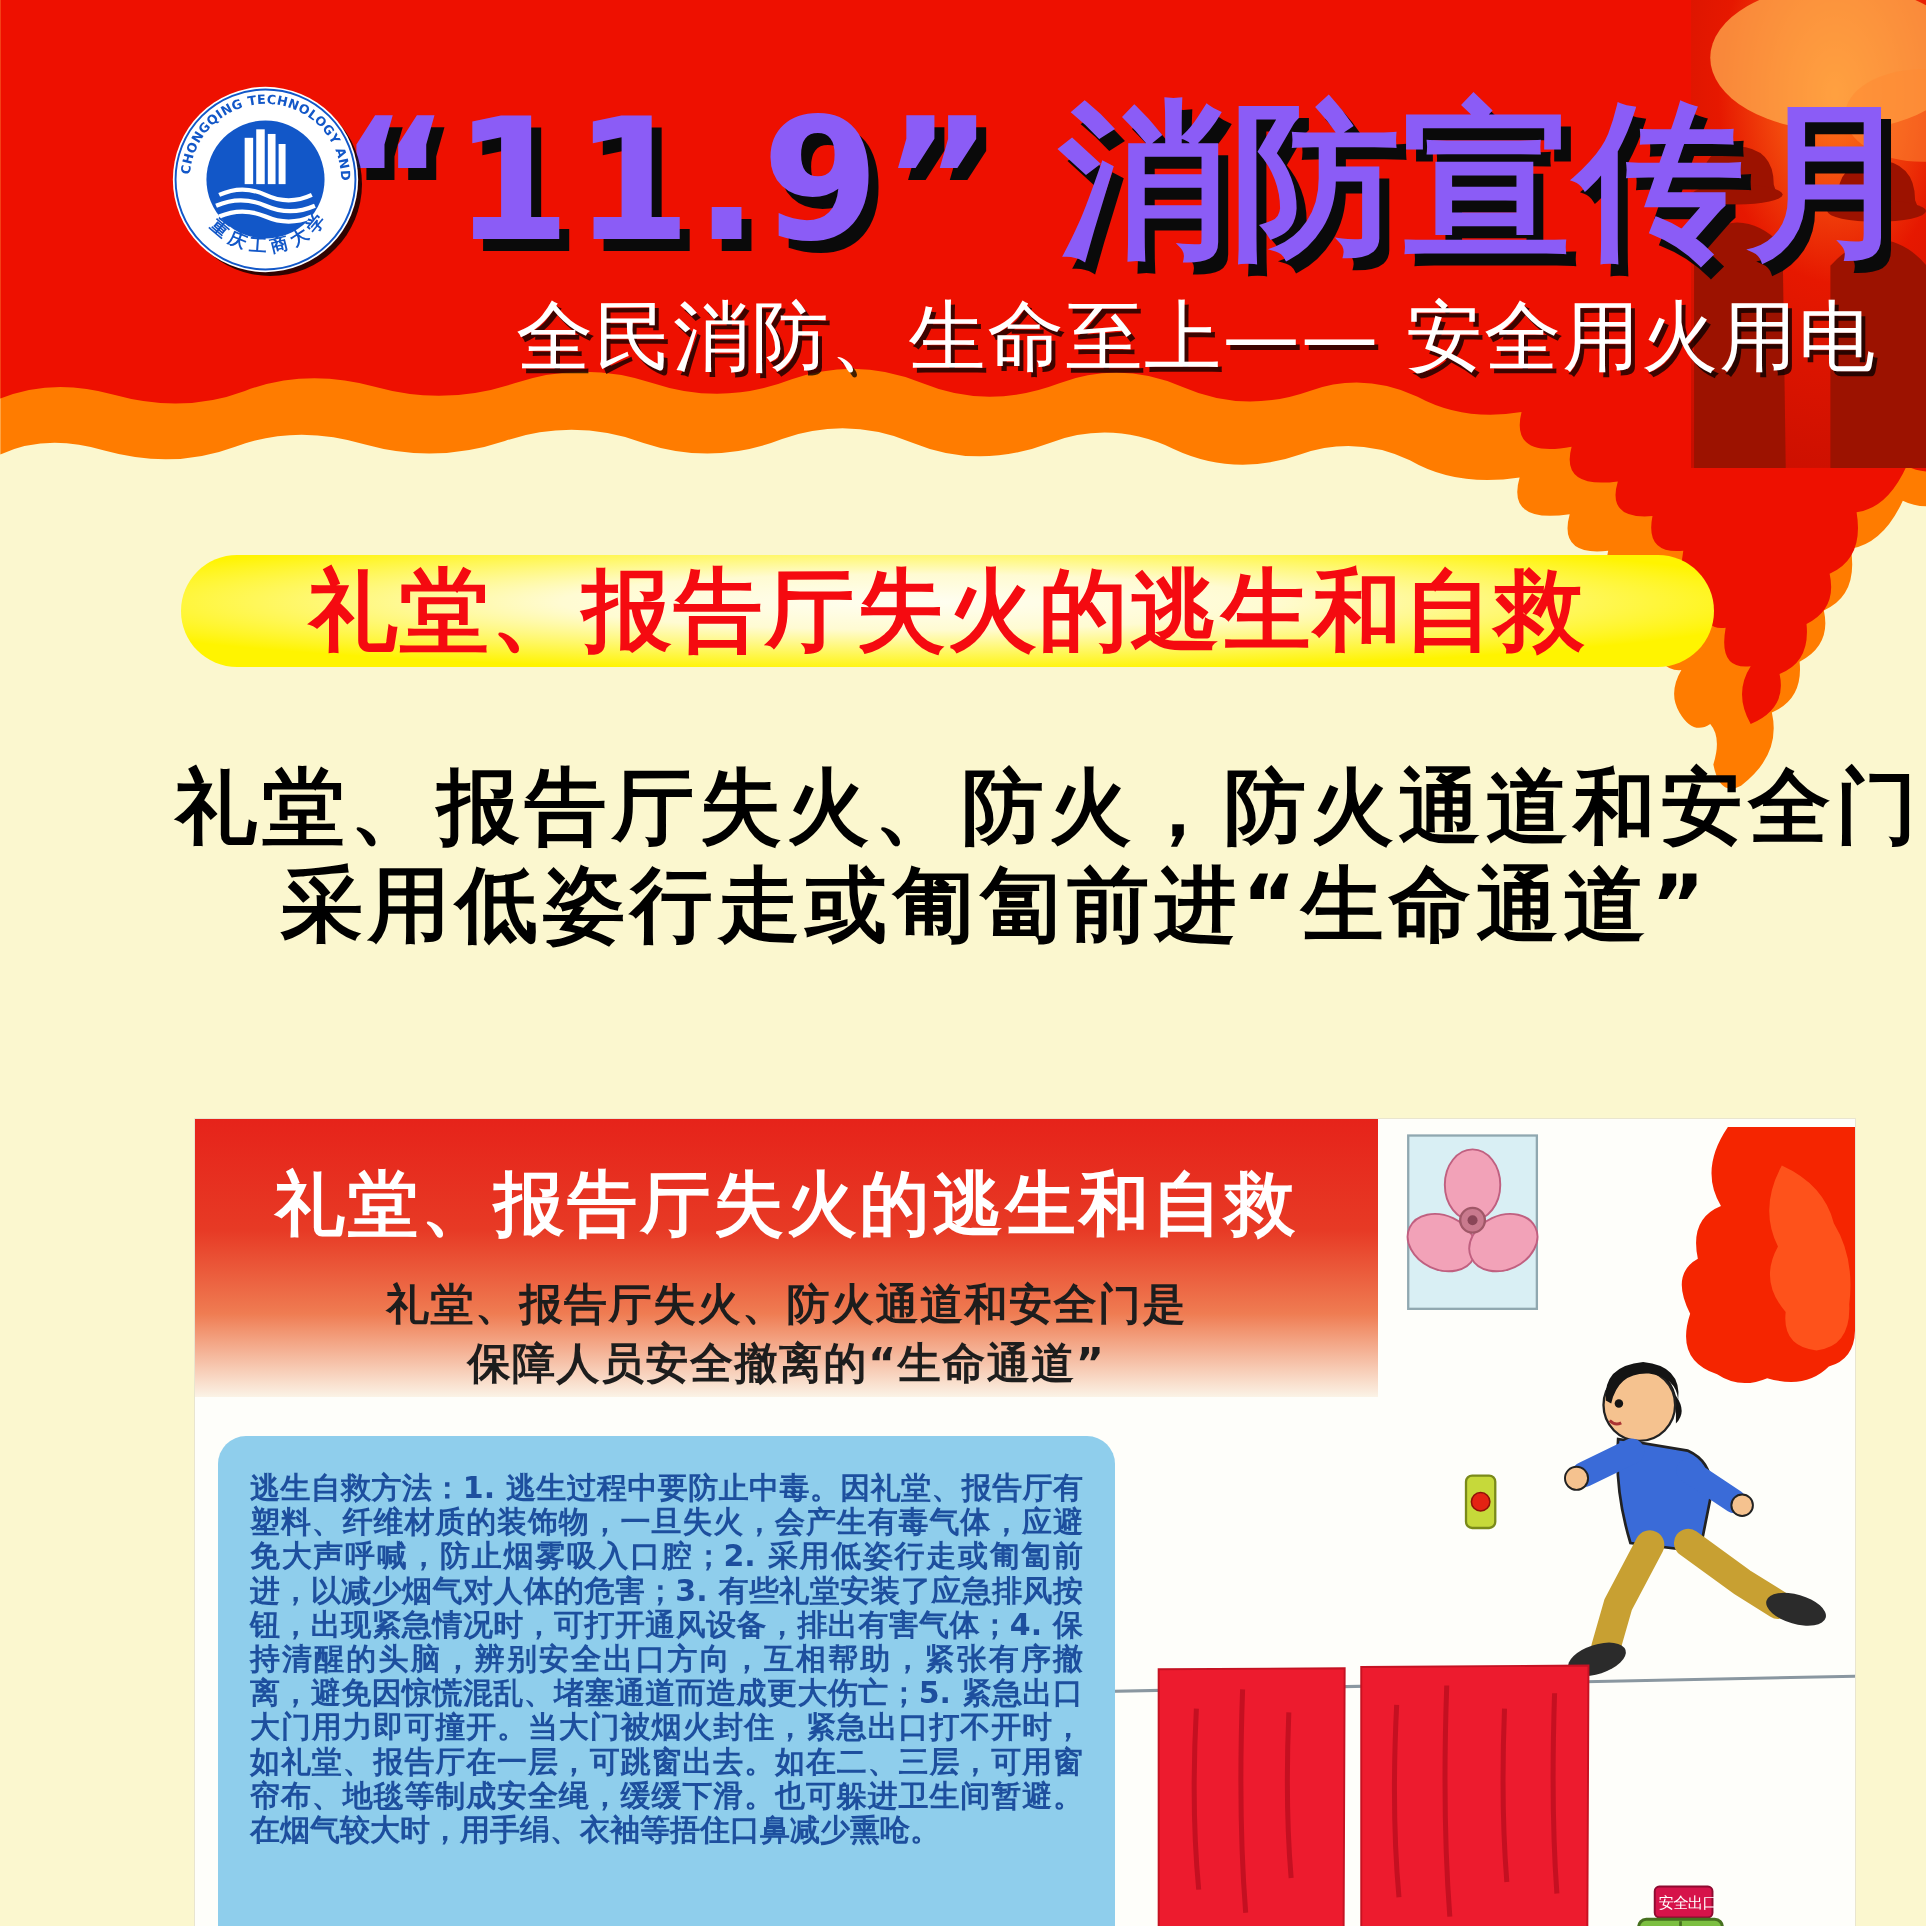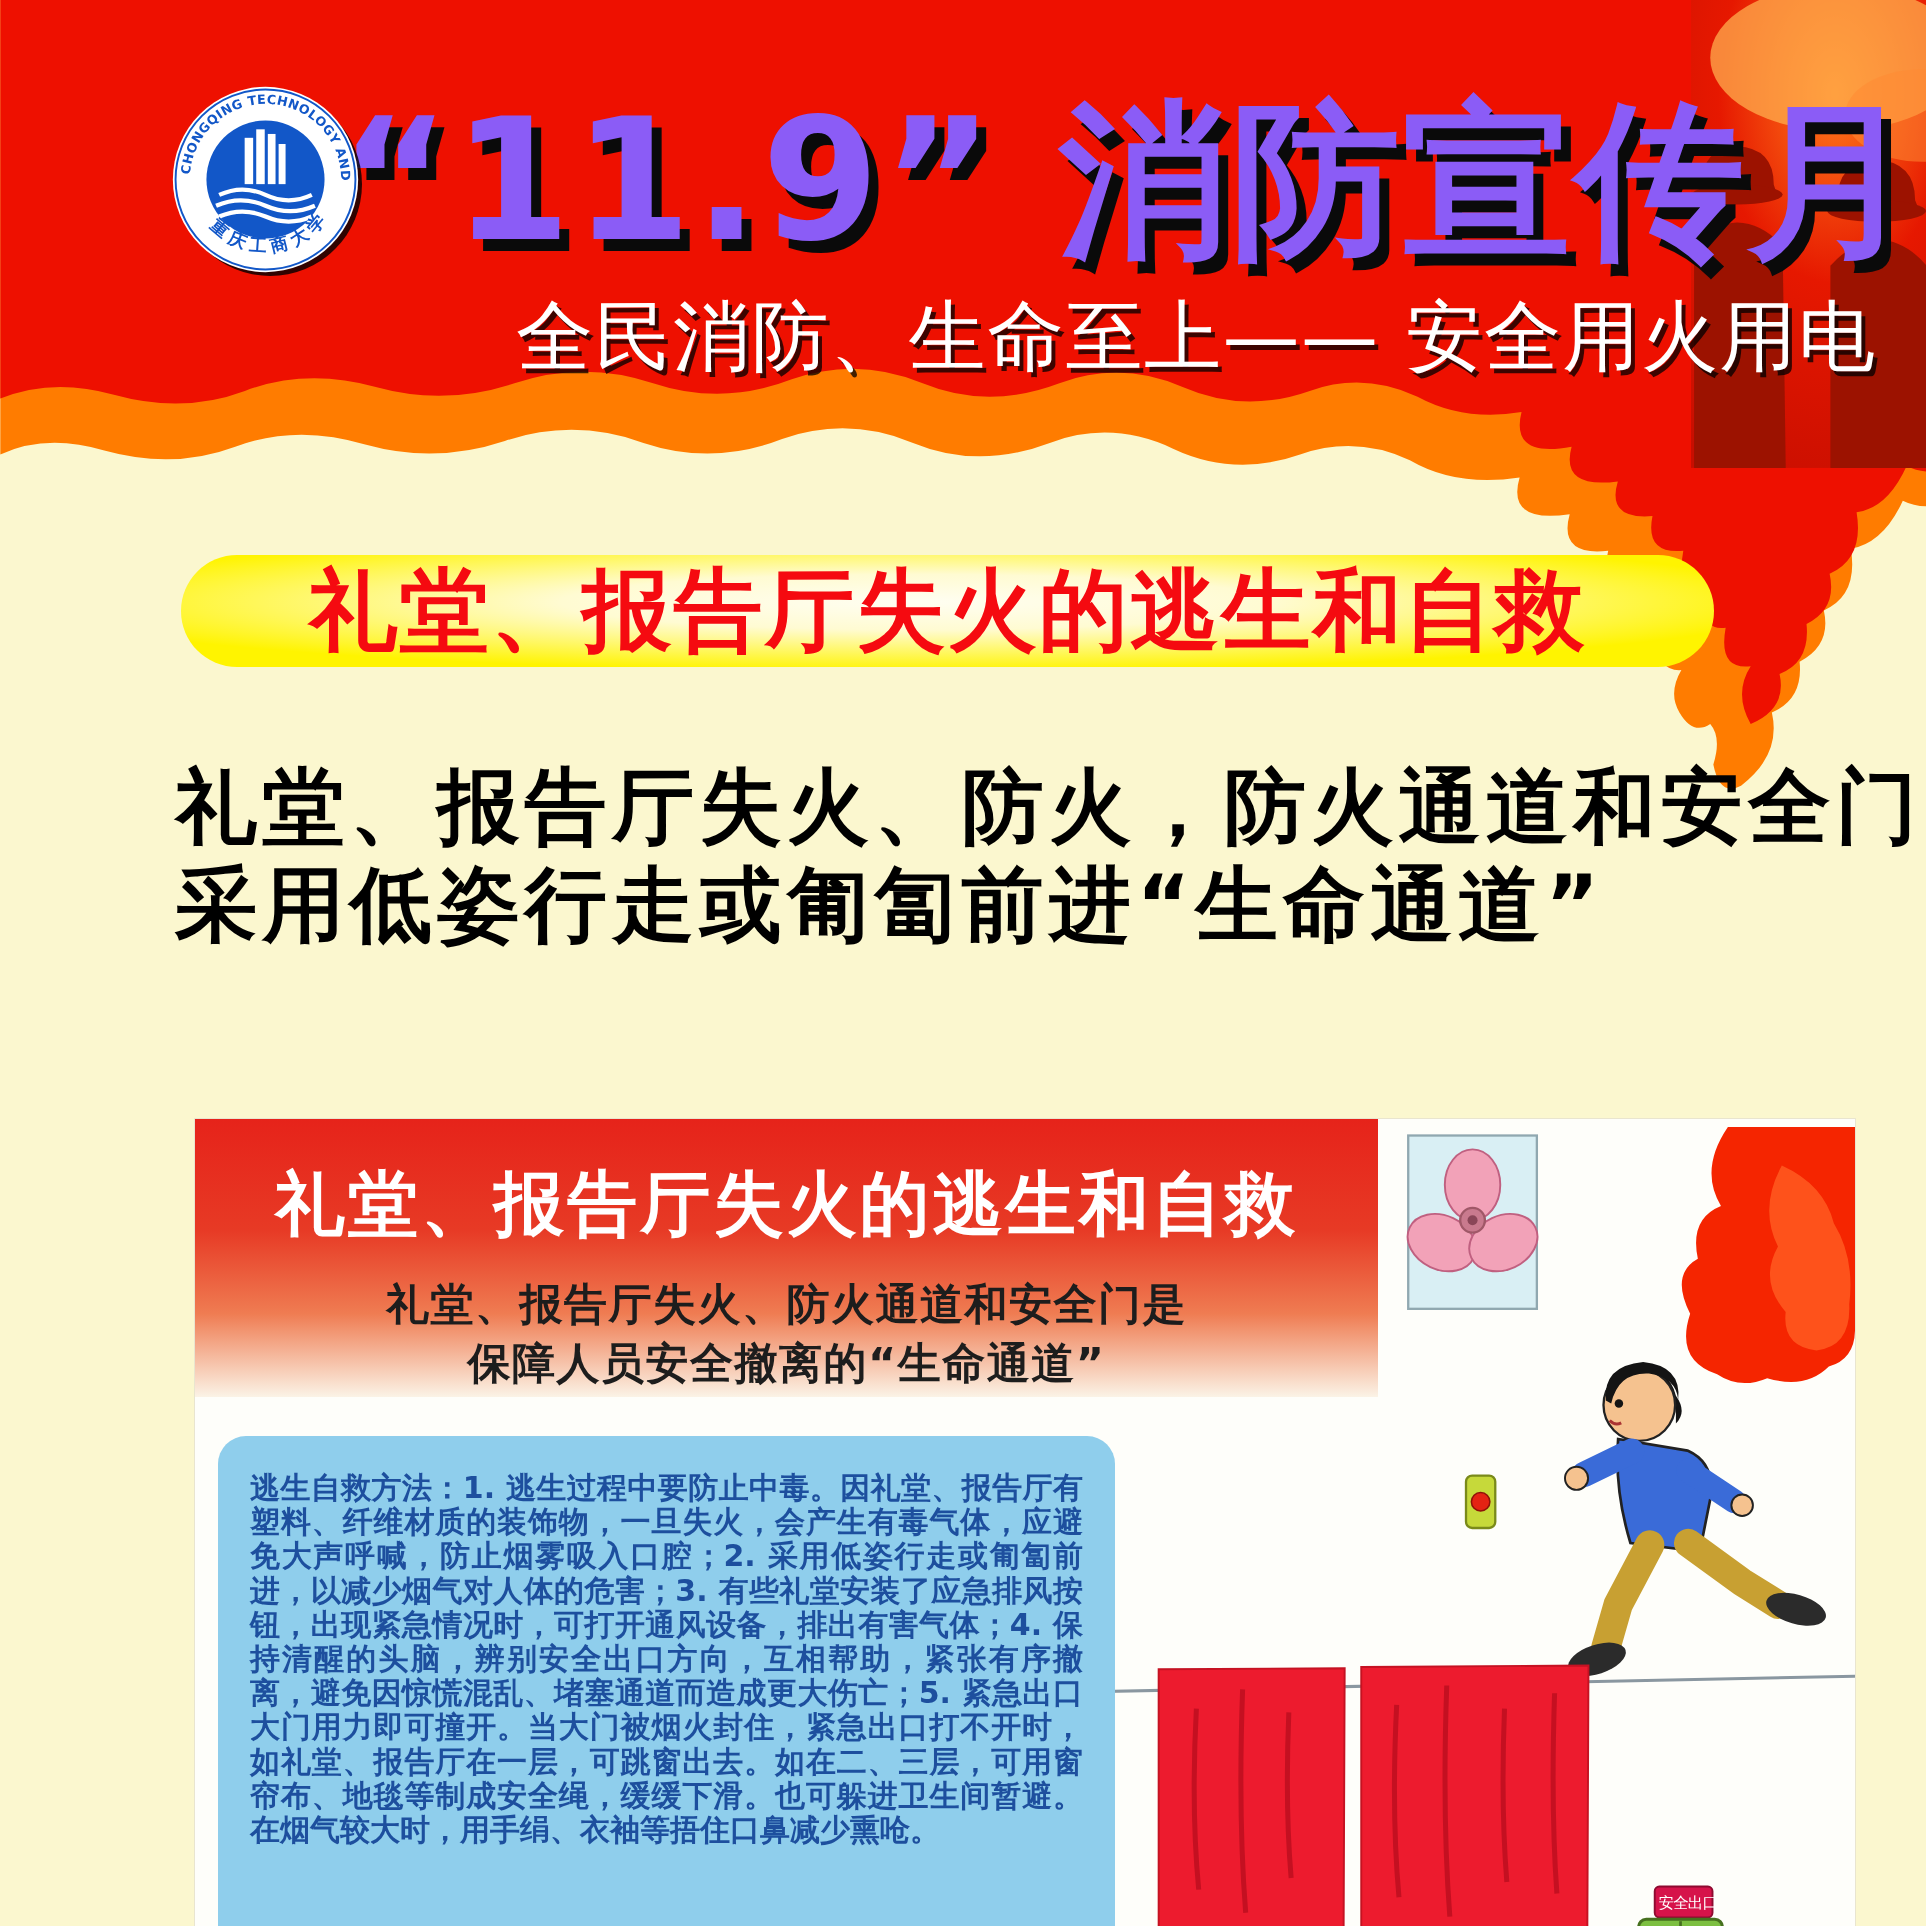--- a/index.html
+++ b/index.html
@@ -14,21 +14,21 @@
     text-shadow:10px 11.6px 0 #0a0a0a;white-space:nowrap;}
   .subtitle{left:516px;top:286px;width:1186px;text-align:center;z-index:2;
     font-size:77px;font-weight:normal;color:#ffffff;letter-spacing:1.5px;white-space:nowrap;
     text-shadow:3.9px 4.6px 0 rgba(0,0,0,.75);}
   
   .banner{left:181px;top:555px;width:1533px;height:112px;border-radius:58px;z-index:2;
     background:radial-gradient(58% 62% at 48% 42%, #FFFEF2 0%, #FFFBD2 40%, #FFF400 100%);
     display:flex;align-items:center;justify-content:center;}
   .banner span{font-size:89px;font-weight:900;color:#F50A10;letter-spacing:2.3px;white-space:nowrap;}
   
-  .intro{left:175px;top:758px;width:1641px;z-index:2;color:#000;}
+  .intro{left:175px;top:758px;width:1641px;z-index:2;color:#000;text-align:center;}
   .intro div{font-size:82px;font-weight:900;letter-spacing:5.4px;line-height:1.2;white-space:nowrap;}
   
   .scene{left:195px;top:1119px;width:1660px;height:1289px;background:#FEFEFA;z-index:2;
     box-shadow:0 0 0 0.8px #e4e0cf;overflow:hidden;}
   .scene-header{position:absolute;left:0;top:0;width:1183px;height:278px;z-index:1;
     background:linear-gradient(180deg,#E6231A 0%,#E73A25 40%,#EF7C52 70%,#FBF3E6 100%);}
   .scene-title{position:absolute;left:0;top:39px;width:100%;text-align:center;
     font-size:70px;font-weight:900;color:#fff;letter-spacing:3.1px;white-space:nowrap;}
   .scene-sub{position:absolute;left:0;width:100%;text-align:center;
     font-size:43px;font-weight:900;color:#1d1d1d;letter-spacing:1.5px;white-space:nowrap;}

